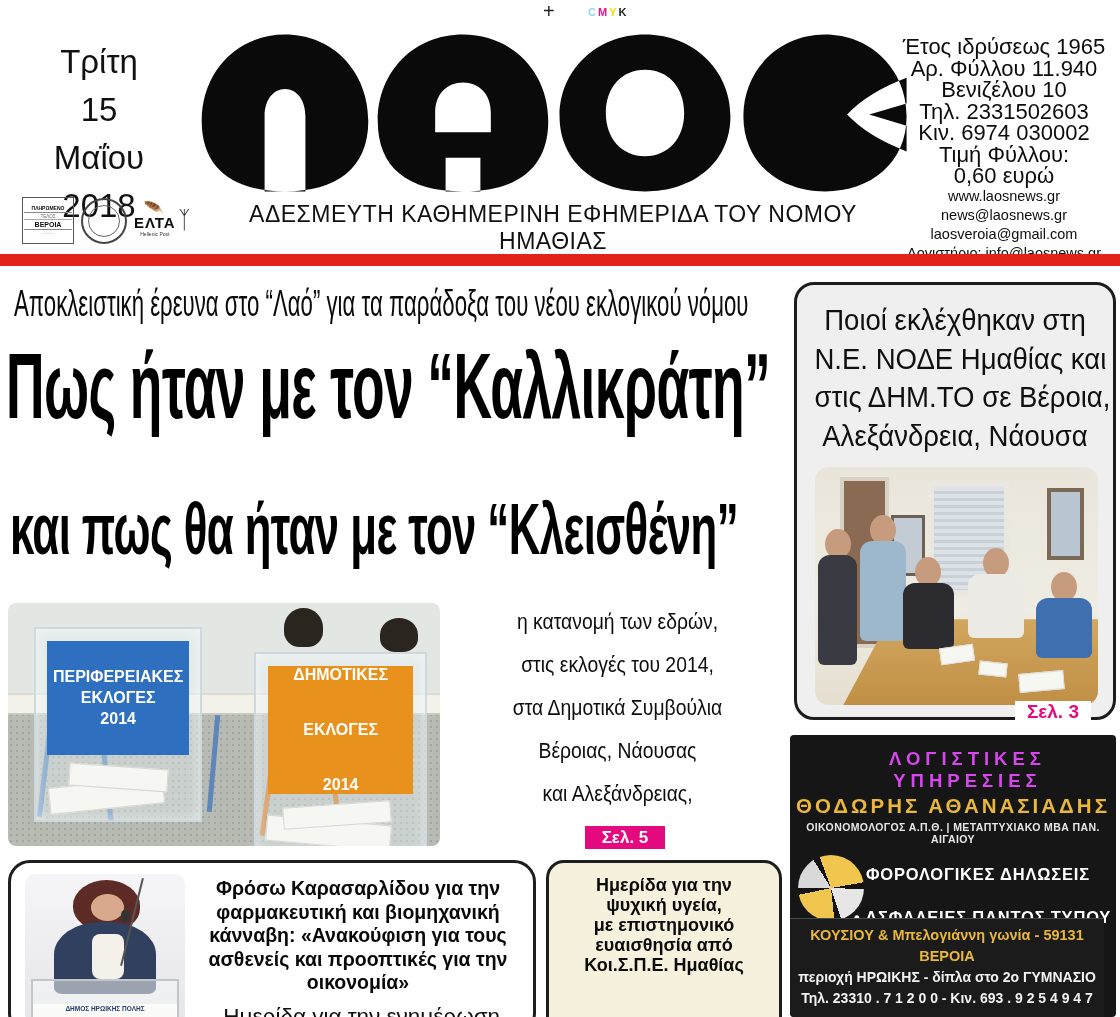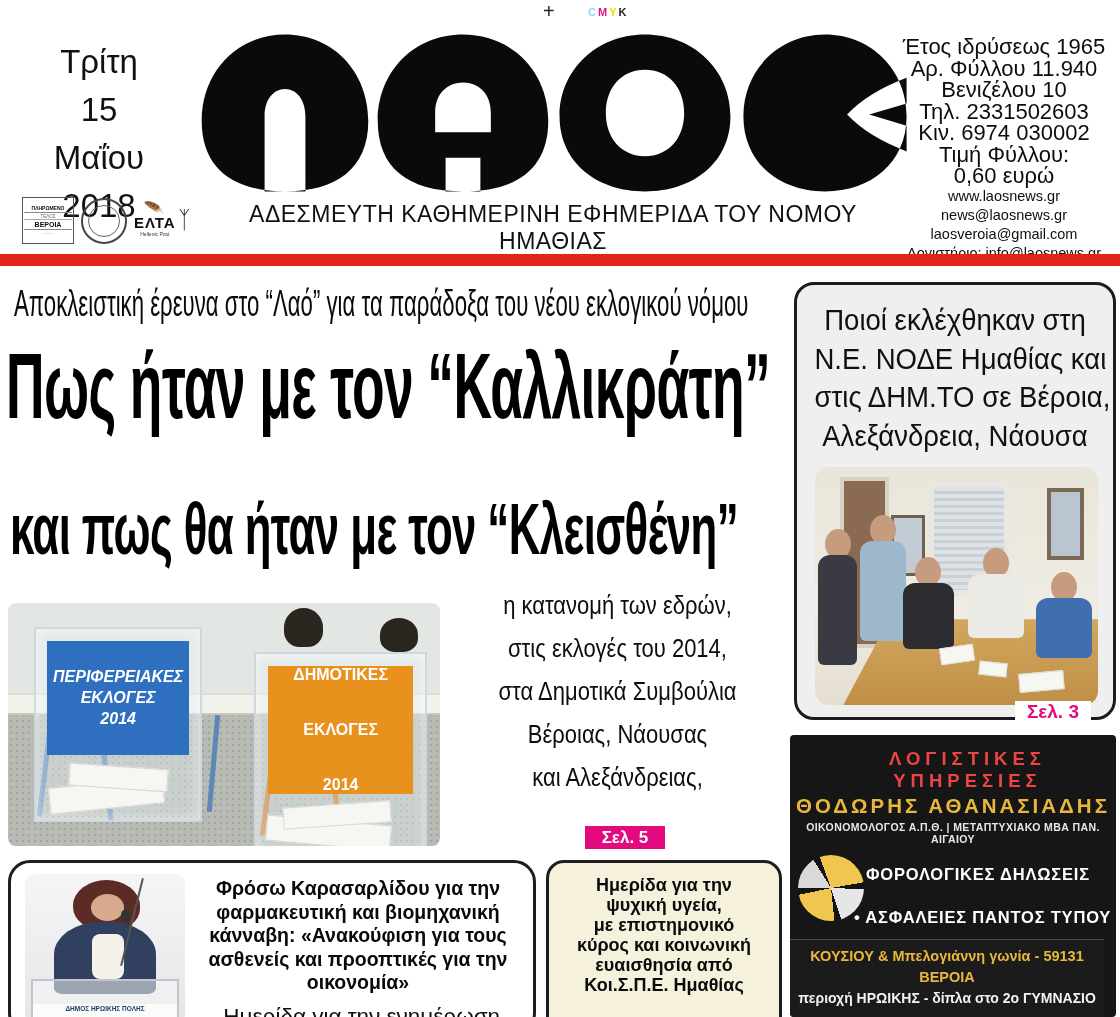--- a/index.html
+++ b/index.html
@@ -45,21 +45,21 @@
   .redbar{position:absolute;left:0;top:254px;width:1120px;height:12px;background:var(--red_bar);}
 
   
   .kicker{position:absolute;left:14px;top:283px;white-space:nowrap;font-size:37px;color:#0a0a0a;
           transform:scaleX(.60);transform-origin:left center;}
   .headline1{position:absolute;left:6px;top:334px;white-space:nowrap;font-size:92px;font-weight:bold;letter-spacing:-1px;
              transform:scaleX(.58);transform-origin:left top;color:#000;}
   .headline2{position:absolute;left:10px;top:487px;white-space:nowrap;font-size:73px;font-weight:bold;letter-spacing:-1px;
              transform:scaleX(.60);transform-origin:left top;color:#000;}
 
-  .deck{position:absolute;left:445px;top:584px;width:345px;text-align:center;font-size:25px;line-height:43px;}
+  .deck{position:absolute;left:445px;top:600px;width:345px;text-align:center;font-size:22px;line-height:43px;}
   .deck div{transform:scaleX(.88);transform-origin:center;white-space:nowrap;}
   .page-badge{position:absolute;left:585px;top:826px;width:80px;height:23px;background:var(--magenta);
               color:#fff;font-size:17px;line-height:23px;text-align:center;font-weight:bold;}
 
   
   .rightbox{position:absolute;left:794px;top:282px;width:322px;height:438px;border:3px solid #1c1c1c;border-radius:20px;
             background:#efefef;}
   .rightbox .title{padding:16px 10px 0;text-align:center;font-size:29px;line-height:38.5px;color:#101010;}
   .rightbox .title div{transform:scaleX(.95);white-space:nowrap;}
   .photo-meeting{position:absolute;left:18px;top:182px;width:283px;height:238px;border-radius:14px;overflow:hidden;
@@ -112,21 +112,21 @@
   .bl-sub{margin-top:9px;font-size:22.5px;line-height:26px;color:#101010;}
 
   
   .bmbox{position:absolute;left:546px;top:860px;width:236px;height:175px;border:3px solid #1e1e1e;border-radius:18px;
          background:var(--cream);text-align:center;padding-top:12px;}
   .bmbox div{font-size:18px;font-weight:bold;line-height:20px;color:#0a0a0a;}
 
   
   .ad{position:absolute;left:790px;top:735px;width:326px;height:282px;background:var(--ad_bg);border-radius:4px;
       text-align:center;overflow:hidden;}
-  .ad-title{margin-top:13px;color:#ef4444;font-weight:bold;font-size:18.5px;letter-spacing:5px;padding-left:29px;}
+  .ad-title{margin-top:13px;color:#d946ef;font-weight:bold;font-size:18.5px;letter-spacing:5px;padding-left:29px;}
   .ad-name{margin-top:2px;color:var(--ad_gold);font-weight:bold;font-size:20.5px;letter-spacing:3px;}
   .ad-cred{margin-top:3px;color:#e8e8e8;font-weight:bold;font-size:10.5px;letter-spacing:.4px;}
   .ad-services{margin-top:20px;padding-left:64px;text-align:left;}
   .svc{color:#fff;font-weight:bold;font-size:16.5px;letter-spacing:.8px;margin-bottom:24px;}
   .svc::before{content:"• ";}
   .ad-logo{position:absolute;left:8px;top:120px;width:66px;height:66px;border-radius:50%;
            background:conic-gradient(from -20deg,#f0c64e 0 100deg,#141414 100deg 112deg,#e6e6e6 112deg 182deg,#141414 182deg 194deg,#f0c64e 194deg 278deg,#141414 278deg 290deg,#d9d9d9 290deg 348deg,#141414 348deg);}
   .ad-footer{position:absolute;left:0;right:12px;bottom:0;padding:6px 4px 8px;border-top:1px solid #4a4a4a;background:#1b1b1b;}
   .ad-f1{color:var(--ad_gold);font-weight:bold;font-size:14.5px;line-height:21px;}
   .ad-f2,.ad-f3{color:#f2f2f2;font-weight:bold;font-size:14px;line-height:21px;}
@@ -225,21 +225,21 @@
   <div class="photo-ballot">
     <div class="pb-floor"></div>
     <div class="pb-sil" style="left:64%;top:2%;width:9%;height:16%;"></div>
     <div class="pb-sil" style="left:86%;top:6%;width:9%;height:14%;"></div>
     <div class="pb-tabletop"></div>
     <div class="pb-leg" style="left:8%;top:46%;height:42%;transform:rotate(7deg);"></div>
     <div class="pb-leg" style="left:22%;top:46%;height:44%;transform:rotate(-6deg);"></div>
     <div class="pb-leg" style="left:47%;top:46%;height:40%;transform:rotate(5deg);"></div>
     <div class="pb-leg orange" style="left:60%;top:52%;height:44%;transform:rotate(8deg);"></div>
     <div class="pb-leg orange" style="left:75%;top:55%;height:42%;transform:rotate(-7deg);"></div>
-    <div class="pb-box" style="left:6%;top:10%;width:39%;height:80%;font-style:italic;">
+    <div class="pb-box" style="left:6%;top:10%;width:39%;height:80%;">
       <div class="pb-sign blue">
           <div class="l1">ΠΕΡΙΦΕΡΕΙΑΚΕΣ</div>
           <div class="l1">ΕΚΛΟΓΕΣ</div>
           <div class="l1">2014</div>
         </div>
       <div class="slip" style="left:8%;bottom:6%;width:70%;height:14%;transform:rotate(-6deg);"></div>
       <div class="slip" style="left:20%;bottom:16%;width:60%;height:12%;transform:rotate(4deg);"></div>
     </div>
     <div class="pb-box" style="left:57%;top:20%;width:40%;height:84%;">
       <div class="pb-sign orange">
@@ -307,34 +307,34 @@
     <div class="bl-text">
       <div class="bl-head">Φρόσω Καρασαρλίδου για την φαρμακευτική και βιομηχανική κάνναβη: «Ανακούφιση για τους ασθενείς και προοπτικές για την οικονομία»</div>
       <div class="bl-sub">-Ημερίδα για την ενημέρωση των πολιτών διοργάνωσε στη Νάουσα</div>
     </div>
   </div>
 
   <div class="bmbox">
       <div>Ημερίδα για την</div>
       <div>ψυχική υγεία,</div>
       <div>με επιστημονικό</div>
-      <div>κύρος και κοινωνική</div>
       <div>ευαισθησία  από</div>
       <div>Κοι.Σ.Π.Ε. Ημαθίας</div>
     </div>
 
   <div class="ad">
     <div class="ad-title">ΛΟΓΙΣΤΙΚΕΣ ΥΠΗΡΕΣΙΕΣ</div>
     <div class="ad-name">ΘΟΔΩΡΗΣ ΑΘΑΝΑΣΙΑΔΗΣ</div>
     <div class="ad-cred">ΟΙΚΟΝΟΜΟΛΟΓΟΣ Α.Π.Θ. | ΜΕΤΑΠΤΥΧΙΑΚΟ ΜΒΑ ΠΑΝ. ΑΙΓΑΙΟΥ</div>
     <div class="ad-logo"></div>
     <div class="ad-services">
         <div class="svc">ΦΟΡΟΛΟΓΙΚΕΣ ΔΗΛΩΣΕΙΣ</div>
         <div class="svc">ΑΣΦΑΛΕΙΕΣ ΠΑΝΤΟΣ ΤΥΠΟΥ</div>
         <div class="svc">ΠΡΟΓΡΑΜΜΑΤΑ ΕΣΠΑ</div>
       </div>
     <div class="ad-footer">
       <div class="ad-f1">ΚΟΥΣΙΟΥ &amp; Μπελογιάννη γωνία - 59131 ΒΕΡΟΙΑ</div>
       <div class="ad-f2">περιοχή ΗΡΩΙΚΗΣ - δίπλα στο 2ο ΓΥΜΝΑΣΙΟ</div>
+      <div class="ad-f3">Τηλ. 23310 . 7 1 2 0 0 - Κιν. 693 . 9 2 5 4 9 4 7</div>
     </div>
   </div>
 
 </div>
 
 </body></html>

